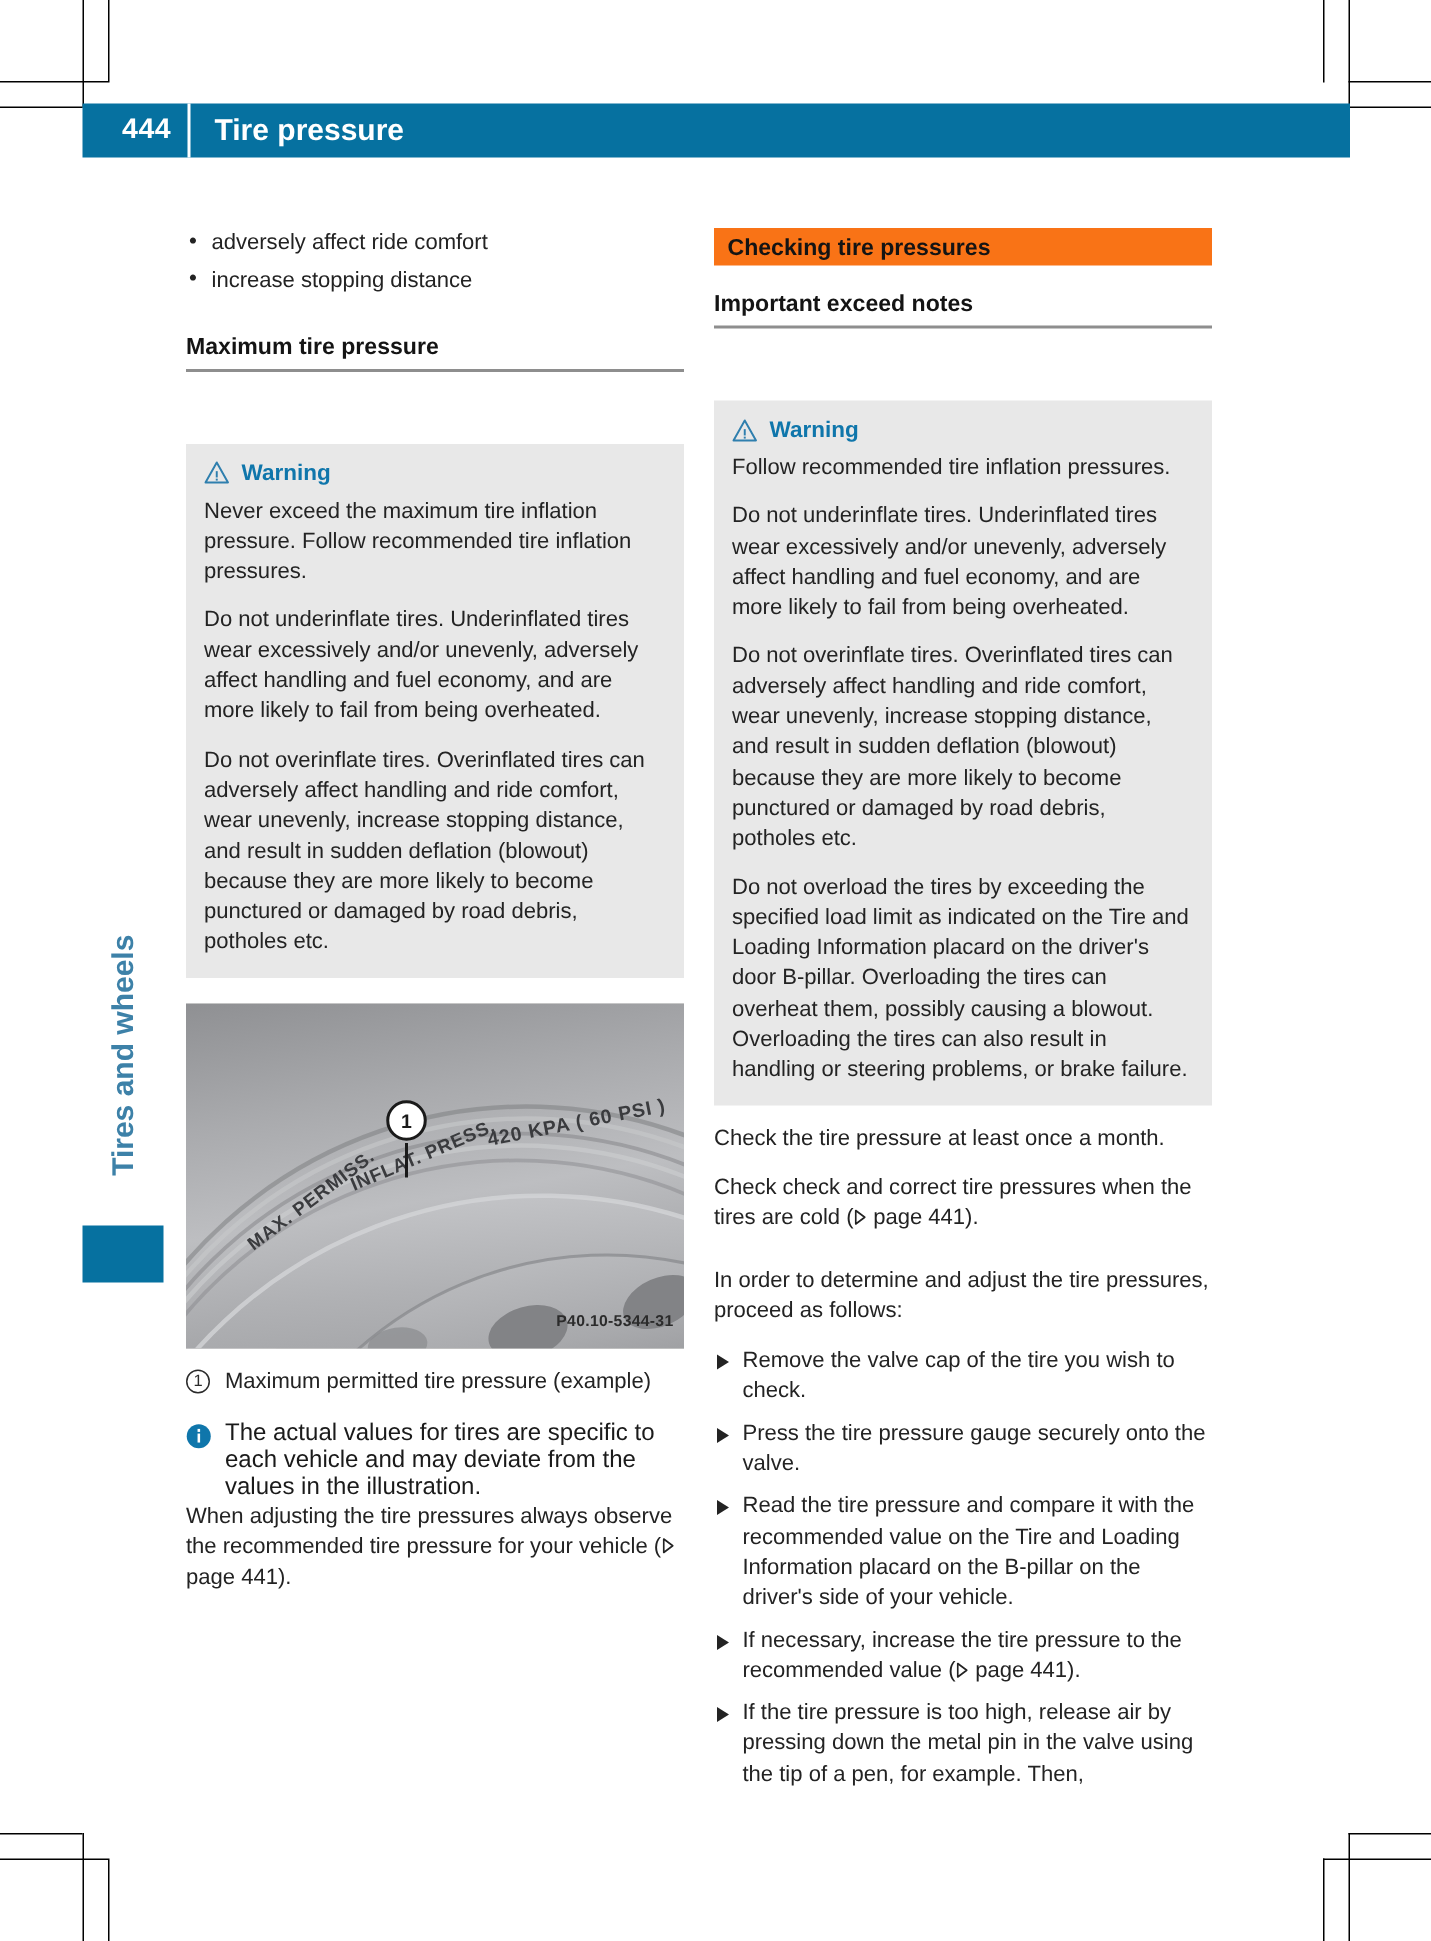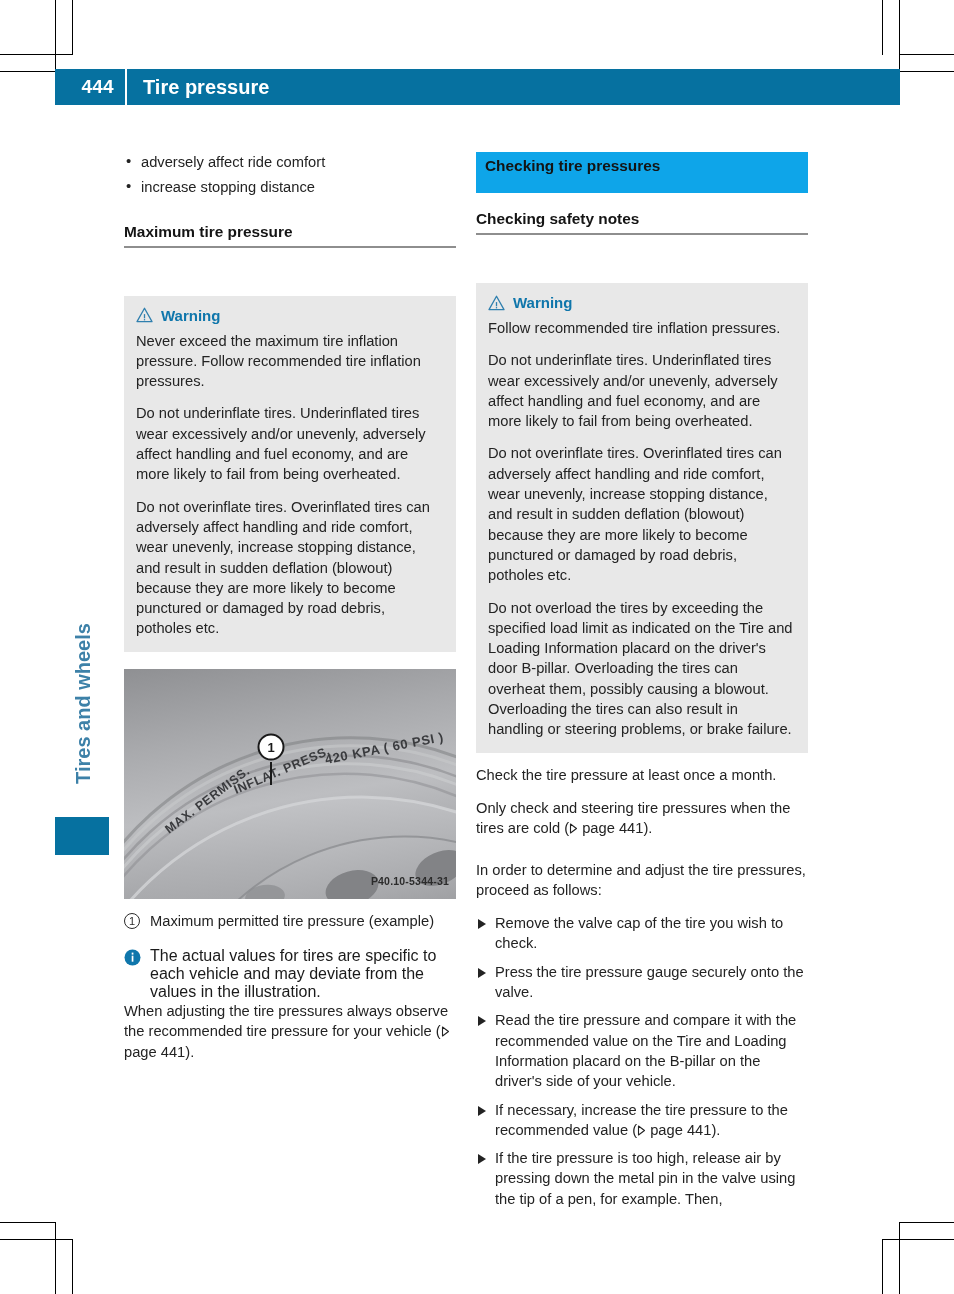--- a/index.html
+++ b/index.html
@@ -125,25 +125,25 @@
     font-size: 15.4px;
     font-weight: bold;
     color: #141414;
     padding-bottom: 5px;
     border-bottom: 2px solid #8e8e8e;
     margin-bottom: 13px;
   }
 
   
   .band-head {
-    background: #0ea5e9;
+    background: #f97316;
     color: #141414;
     font-size: 15.4px;
     font-weight: bold;
-    padding: 5px 9px 18px 9px;
+    padding: 5px 9px 2px 9px;
     margin-bottom: 17px;
   }
 
   
   .warnbox {
     background: #e8e8e8;
     padding: 11px 12px 13px 12px;
     margin-top: 48px;
   }
   .warnbox .warn-title {
@@ -378,42 +378,42 @@
     <p class="body-p"><span>When adjusting the tire pressures always observe the recommended tire pressure for your vehicle (</span><svg width="9" height="11" viewBox="0 0 9 11" style="vertical-align:-1px">
           <path d="M1.5 1 L7.5 5.5 L1.5 10 Z" fill="none" stroke="#232323" stroke-width="1.1" stroke-linejoin="round"></path>
         </svg><span> page 441</span><span>).</span></p>
 
   </div>
 
   <div class="col col-right">
 
     <div class="band-head">Checking tire pressures</div>
 
-    <div class="sec-head">Checking safety notes</div>
+    <div class="sec-head">Important exceed notes</div>
 
     <div class="warnbox">
       <div class="warn-title">
         <svg class="warn-icon" width="17" height="16" viewBox="0 0 17 16">
           <path d="M8.5 1.3 L16 14.6 L1 14.6 Z" fill="none" stroke="#2f7fae" stroke-width="1.3" stroke-linejoin="round"></path>
           <rect x="7.85" y="7.1" width="1.3" height="4.2" fill="#2f7fae"></rect>
           <rect x="7.85" y="12.1" width="1.3" height="1.3" fill="#2f7fae"></rect>
         </svg>
         <span class="warn-word">Warning</span>
       </div>
       <p>Follow recommended tire inflation pressures.</p>
       <p>Do not underinflate tires. Underinflated tires wear excessively and/or unevenly, adversely affect handling and fuel economy, and are more likely to fail from being overheated.</p>
       <p>Do not overinflate tires. Overinflated tires can adversely affect handling and ride comfort, wear unevenly, increase stopping distance, and result in sudden deflation (blowout) because they are more likely to become punctured or damaged by road debris, potholes etc.</p>
       <p>Do not overload the tires by exceeding the specified load limit as indicated on the Tire and Loading Information placard on the driver's door B-pillar. Overloading the tires can overheat them, possibly causing a blowout. Overloading the tires can also result in handling or steering problems, or brake failure.</p>
     </div>
 
     <div class="spacer-12"></div>
 
     <p class="body-p">Check the tire pressure at least once a month.</p>
 
-    <p class="body-p"><span>Only check and steering tire pressures when the tires are cold (</span><svg width="9" height="11" viewBox="0 0 9 11" style="vertical-align:-1px">
+    <p class="body-p"><span>Check check and correct tire pressures when the tires are cold (</span><svg width="9" height="11" viewBox="0 0 9 11" style="vertical-align:-1px">
           <path d="M1.5 1 L7.5 5.5 L1.5 10 Z" fill="none" stroke="#232323" stroke-width="1.1" stroke-linejoin="round"></path>
         </svg><span> page 441</span><span>).</span></p>
 
     <div class="spacer-8"></div>
 
 
     <p class="body-p">In order to determine and adjust the tire pressures, proceed as follows:</p>
 
     <ul class="steps">
       <li><span>Remove the valve cap of the tire you wish to check.</span></li>

